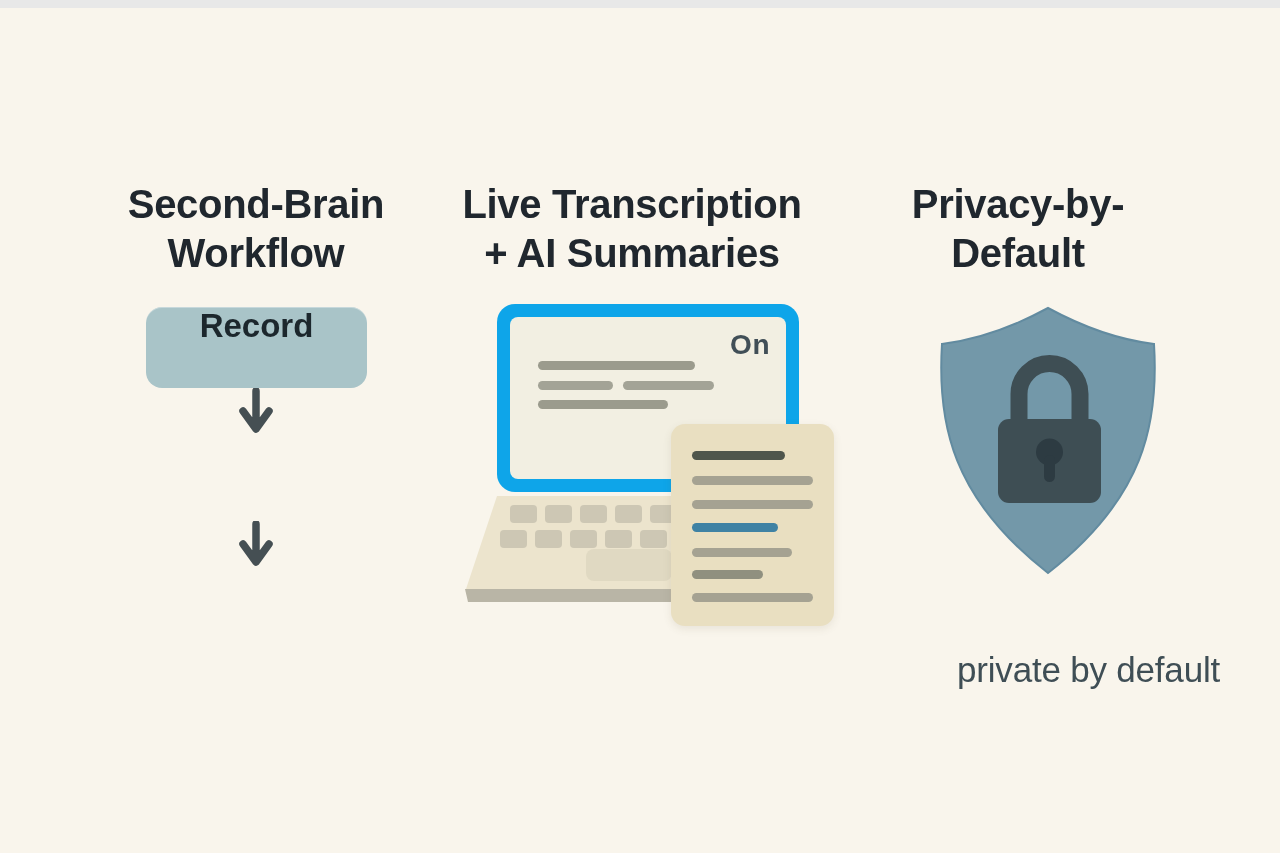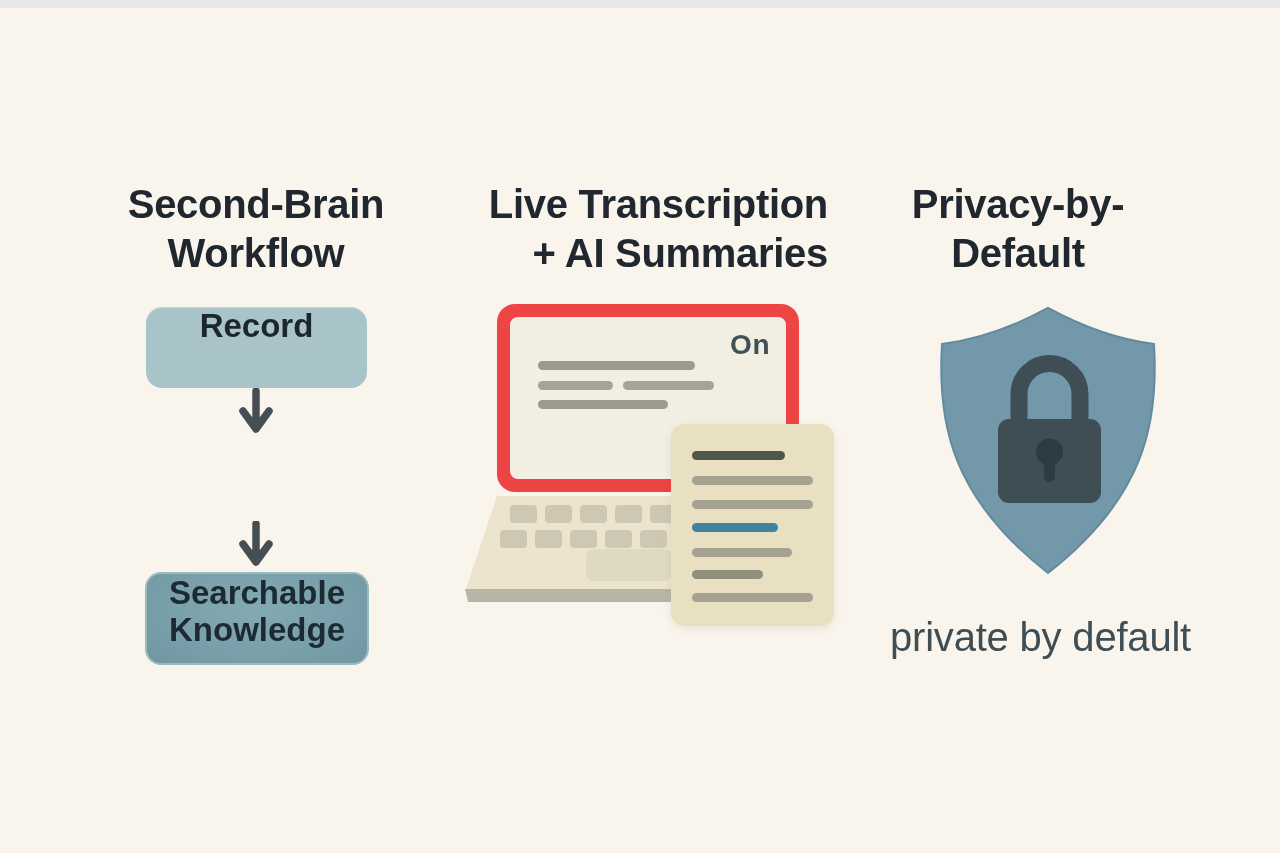--- a/index.html
+++ b/index.html
@@ -9,21 +9,21 @@
     font-family:"Liberation Sans","DejaVu Sans",sans-serif;
   }
   
   .col-title{
     position:absolute;top:139px;width:392px;
     font-size:40px;line-height:49px;font-weight:700;
     color:#20272e;letter-spacing:-.3px;text-align:center;
     white-space:pre-line;
   }
   .col-title.t1{left:60px;}
-  .col-title.t2{left:436px;text-align:right;}
+  .col-title.t2{left:436px;}
   .col-title.t3{left:822px;text-align:center;}
 
   
   .step{
     position:absolute;left:146px;width:221px;
     display:flex;align-items:flex-start;justify-content:center;
     border-radius:16px;text-align:center;
     font-size:33px;font-weight:600;color:#1c272d;line-height:37px;
   }
   .step-record{top:299px;height:81px;background:#a9c4c8;
@@ -34,21 +34,21 @@
     background:radial-gradient(ellipse at 50% 40%,#83a9b2 0%,#7aa1ab 55%,#6f96a1 100%);
     border:2px solid #9abbc1;box-sizing:border-box;color:#1c2b32;}
   .flow-arrow{position:absolute;left:236px;width:40px;height:50px;}
   .flow-arrow.a1{top:380px;}
   .flow-arrow.a2{top:513px;}
 
   
   .laptop-base{position:absolute;left:455px;top:484px;width:380px;height:115px;z-index:1;}
   .laptop-screen{
     position:absolute;left:497px;top:296px;width:302px;height:188px;
-    background:#ef4444;border-radius:18px;z-index:2;
+    background:#0ea5e9;border-radius:18px;z-index:2;
   }
   .screen-inner{
     position:absolute;left:13px;top:13px;right:13px;bottom:13px;
     background:#f2efe2;border-radius:8px;
   }
   .on-label{
     position:absolute;top:12px;right:16px;
     font-size:28px;font-weight:700;color:#414f57;letter-spacing:.5px;
   }
   .bar{position:absolute;height:9px;border-radius:5px;background:#a3a396;}
@@ -68,22 +68,22 @@
   .doc-l2{top:52px;width:121px;background:#a5a292;}
   .doc-l3{top:76px;width:121px;background:#a5a292;}
   .doc-l4{top:99px;width:86px;background:#3f82a4;}
   .doc-l5{top:124px;width:100px;background:#a5a292;}
   .doc-l6{top:146px;width:71px;background:#90907f;}
   .doc-l7{top:169px;width:121px;background:#a5a292;}
 
   
   .shield-wrap{position:absolute;left:925px;top:292px;width:246px;height:283px;}
   .privacy-caption{
-    position:absolute;left:890px;top:607px;width:330px;text-align:left;
-    font-size:40px;font-weight:500;color:#3f4e55;letter-spacing:-.2px;
+    position:absolute;left:890px;top:642px;width:330px;text-align:right;
+    font-size:35px;font-weight:500;color:#3f4e55;letter-spacing:-.2px;
   }
 </style>
 </head>
 <body>
 
 <div class="canvas">
 
   <h2 class="col-title t1">Second-Brain
 Workflow</h2>
   <h2 class="col-title t2">Live Transcription
@@ -97,23 +97,20 @@
 
   <svg class="flow-arrow a1" viewBox="0 0 40 50">
     <path d="M20 3 V33 M7 23 L20 41 L33 23" fill="none" stroke="#454f53" stroke-width="7.5" stroke-linecap="round" stroke-linejoin="round"></path>
   </svg>
 
 
   <svg class="flow-arrow a2" viewBox="0 0 40 50">
     <path d="M20 3 V33 M7 23 L20 41 L33 23" fill="none" stroke="#454f53" stroke-width="7.5" stroke-linecap="round" stroke-linejoin="round"></path>
   </svg>
 
-  <div class="step step-knowledge">
-    <span>Searchable Knowledge</span>
-  </div>
 
   <svg class="laptop-base" viewBox="0 0 380 115">
     <polygon points="10,97 363,97 366,110 13,110" fill="#b9b5a6"></polygon>
     <polygon points="42,4 345,4 362,97 11,97" fill="#ece4cd"></polygon>
     <g fill="#cdc7b4">
       <rect x="55" y="13" width="27" height="18" rx="4"></rect>
       <rect x="90" y="13" width="27" height="18" rx="4"></rect>
       <rect x="125" y="13" width="27" height="18" rx="4"></rect>
       <rect x="160" y="13" width="27" height="18" rx="4"></rect>
       <rect x="195" y="13" width="27" height="18" rx="4"></rect>

